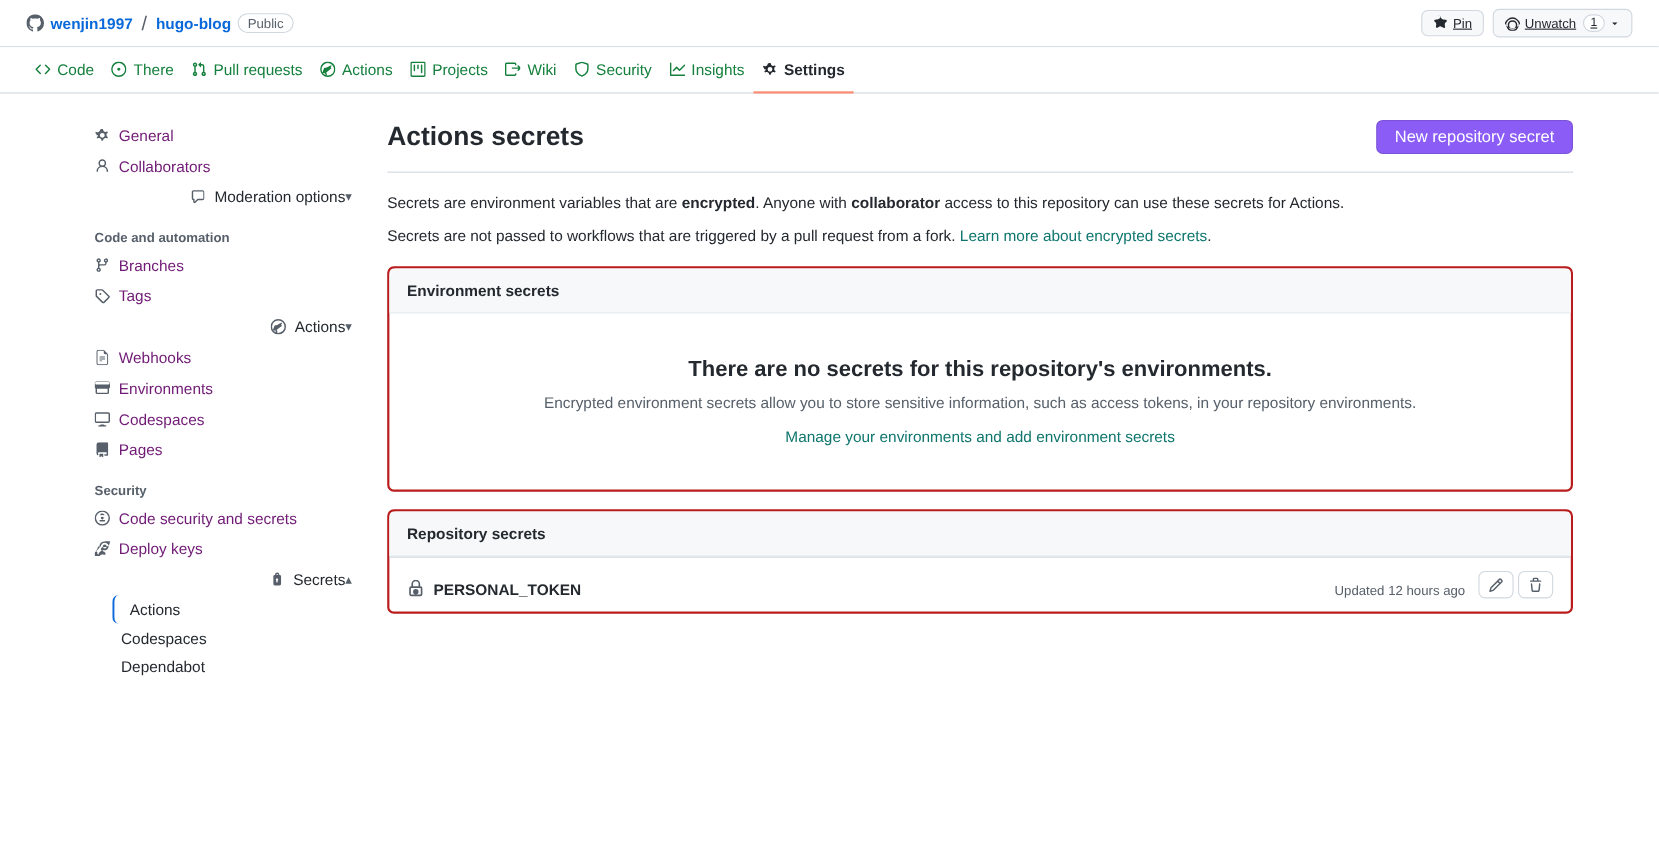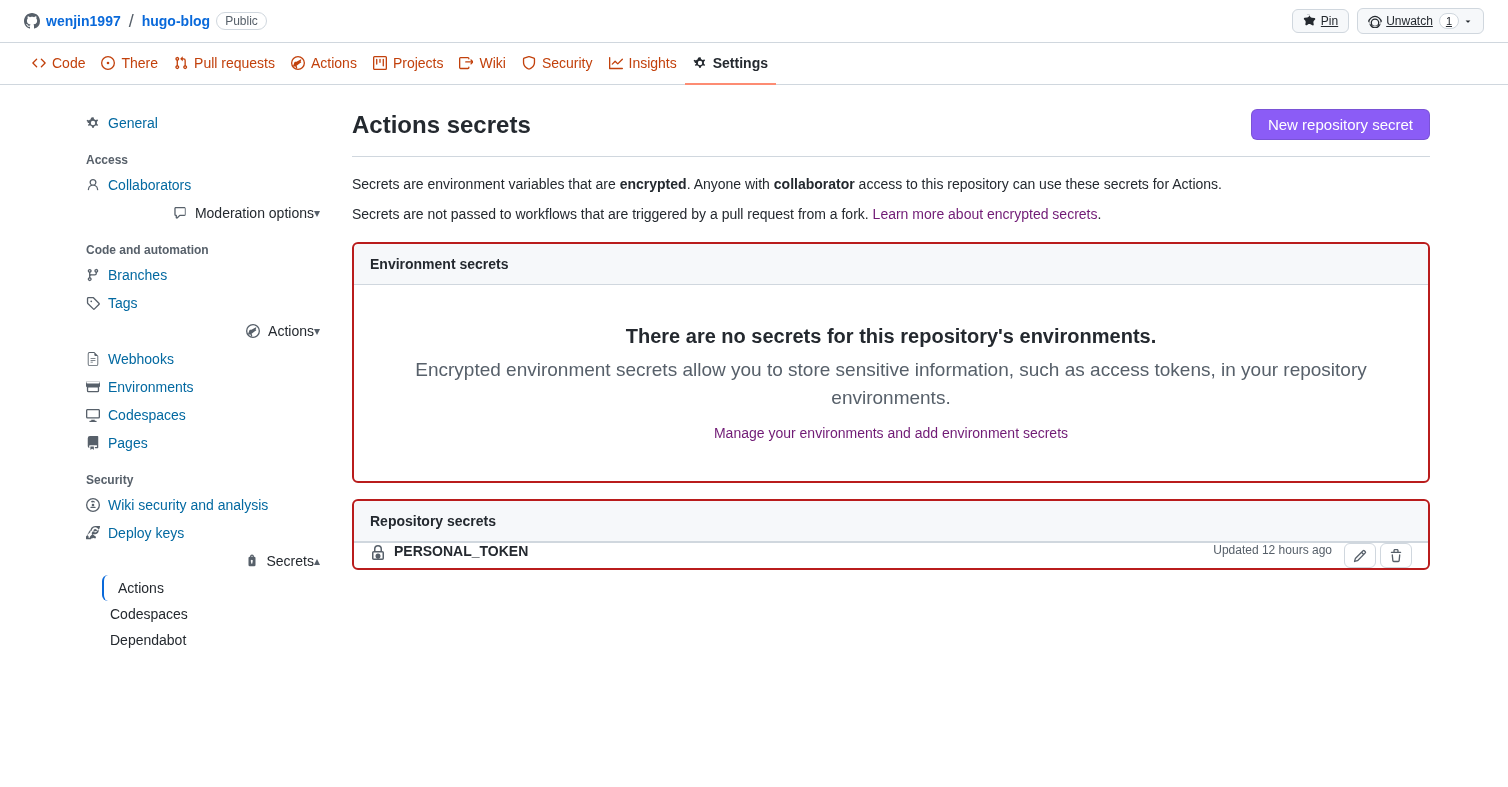--- a/index.html
+++ b/index.html
@@ -10,54 +10,54 @@
     .topbar-left { display: flex; align-items: center; gap: 6px; }
     .repo-link { color: #0969da; text-decoration: none; font-size: 14px; font-weight: 600; }
     .repo-separator { color: #57606a; font-weight: 300; font-size: 18px; margin: 0 2px; }
     .badge { border: 1px solid #d0d7de; border-radius: 20px; padding: 1px 8px; font-size: 12px; color: #57606a; }
     .topbar-right { display: flex; align-items: center; gap: 8px; text-decoration: underline; }
     .btn-sm { display: flex; align-items: center; gap: 4px; padding: 4px 10px; border: 1px solid #d0d7de; border-radius: 6px; background: #f6f8fa; font-size: 12px; cursor: pointer; color: #24292f; }
     .btn-count { background: #fff; border: 1px solid #d0d7de; border-radius: 20px; padding: 1px 6px; font-size: 11px; margin-left: 2px; }
 
     
     .nav-tabs { display: flex; align-items: center; padding: 0 24px; border-bottom: 1px solid #d0d7de; background: #fff; }
-    .nav-tab { display: flex; align-items: center; gap: 6px; padding: 12px 8px; font-size: 14px; color: #c2410c; text-decoration: none; border-bottom: 2px solid transparent; margin-bottom: -1px; white-space: nowrap; }
+    .nav-tab { display: flex; align-items: center; gap: 6px; padding: 12px 8px; font-size: 14px; color: #15803d; text-decoration: none; border-bottom: 2px solid transparent; margin-bottom: -1px; white-space: nowrap; }
     .nav-tab.active { font-weight: 600; border-bottom: 2px solid #fd8c73; color: #24292f; }
 
     
     .main-layout { display: flex; max-width: 1400px; margin: 0 auto; padding: 24px; gap: 0; }
 
     
     .sidebar { width: 250px; flex-shrink: 0; margin-right: 24px; }
-    .sidebar-item { display: flex; align-items: center; gap: 8px; padding: 6px 8px; border-radius: 6px; cursor: pointer; color: #0369a1; text-decoration: none; font-size: 14px; }
+    .sidebar-item { display: flex; align-items: center; gap: 8px; padding: 6px 8px; border-radius: 6px; cursor: pointer; color: #701a75; text-decoration: none; font-size: 14px; }
     .sidebar-section-label { font-size: 12px; font-weight: 600; color: #57606a; padding: 16px 8px 4px 8px; text-transform: none; }
     .sidebar-item-row { display: flex; align-items: center; justify-content: flex-end; padding: 6px 8px; border-radius: 6px; cursor: pointer; }
     .sidebar-item-row-left { display: flex; align-items: center; gap: 8px; }
     .chevron-icon { color: #57606a; font-size: 12px; }
     .sub-items { padding-left: 24px; }
     .sub-item { display: flex; align-items: center; padding: 5px 8px; border-radius: 6px; cursor: pointer; color: #24292f; font-size: 14px; text-decoration: none; }
     .sub-item-active-bar { display: flex; align-items: center; padding: 5px 8px; border-radius: 6px; cursor: pointer; color: #24292f; font-size: 14px; border-left: 2px solid #0969da; padding-left: 14px; background: transparent; }
 
     
     .content { flex: 1; min-width: 0; }
     .content-header { display: flex; align-items: center; justify-content: space-between; margin-bottom: 16px; padding-bottom: 16px; border-bottom: 1px solid #d0d7de; }
     .content-title { font-size: 24px; font-weight: 700; color: #24292f; }
     .btn-green { background: #8b5cf6; color: #fff; border: 1px solid rgba(27,31,36,0.15); border-radius: 6px; padding: 6px 16px; font-size: 15px; font-weight: 500; cursor: pointer; }
 
     .description-box { margin-bottom: 16px; line-height: 1.6; }
     .description-box p { margin-bottom: 8px; color: #24292f; }
-    .link-blue { color: #701a75; text-decoration: none; }
+    .link-blue { color: #0f766e; text-decoration: none; }
 
     
     .secrets-section { border: 2px solid #b91c1c; border-radius: 6px; margin-bottom: 16px; }
     .secrets-section-header { padding: 12px 16px; background: #f6f8fa; border-bottom: 1px solid #d0d7de; border-radius: 6px 6px 0 0; font-weight: 600; font-size: 14px; }
     .secrets-empty { text-align: center; padding: 40px 24px; }
     .secrets-empty-title { font-size: 20px; font-weight: 600; margin-bottom: 8px; }
-    .secrets-empty-desc { color: #57606a; margin-bottom: 12px; font-size: 19px; line-height: 1.5; }
-    .secrets-row { display: flex; align-items: flex-start; padding: 0 16px; border-top: 1px solid #d0d7de; }
+    .secrets-empty-desc { color: #57606a; margin-bottom: 12px; font-size: 14px; line-height: 1.5; }
+    .secrets-row { display: flex; align-items: flex-end; padding: 12px 16px; border-top: 1px solid #d0d7de; }
     .secret-icon { color: #57606a; margin-right: 8px; font-size: 16px; }
     .secret-name { font-weight: 600; flex: 1; font-size: 14px; }
     .secret-updated { color: #57606a; font-size: 12px; margin-right: 12px; }
     .secret-actions { display: flex; gap: 4px; }
     .icon-btn { border: 1px solid #d0d7de; border-radius: 6px; background: #fff; padding: 4px 8px; cursor: pointer; color: #57606a; }
 
     
     svg { vertical-align: middle; }
   </style>
 </head>
@@ -156,21 +156,20 @@
 <div class="main-layout">
 
   <aside class="sidebar">
     <a class="sidebar-item" href="#">
       <svg width="14" height="14" viewBox="0 0 16 16" fill="#57606a">
         <path fill-rule="evenodd" d="M7.429 1.525a6.593 6.593 0 011.142 0c.036.003.108.036.137.146l.289 1.105c.147.56.55.967.997 1.189.174.086.341.178.502.28.433.268.97.321 1.47.157l1.084-.348a.155.155 0 01.173.044 6.605 6.605 0 01.571.99.156.156 0 01-.036.17l-.803.701c-.4.35-.588.885-.508 1.397.014.094.022.19.022.287 0 .097-.008.193-.022.287-.08.512.108 1.048.508 1.397l.803.701a.155.155 0 01.036.17 6.605 6.605 0 01-.571.99.155.155 0 01-.173.044l-1.083-.348c-.5-.164-1.038-.11-1.471.157a4.43 4.43 0 01-.502.28c-.447.222-.85.628-.997 1.189l-.289 1.105c-.029.11-.1.143-.137.146a6.597 6.597 0 01-1.142 0c-.036-.003-.108-.036-.137-.146l-.289-1.105c-.147-.56-.55-.967-.997-1.189a4.43 4.43 0 01-.502-.28c-.433-.268-.97-.321-1.47-.157l-1.084.348a.155.155 0 01-.173-.044 6.605 6.605 0 01-.571-.99.156.156 0 01.036-.17l.803-.701c.4-.35.588-.885.508-1.397A3.023 3.023 0 012 8c0-.097.008-.193.022-.287.08-.512-.108-1.048-.508-1.397l-.803-.701a.155.155 0 01-.036-.17 6.604 6.604 0 01.571-.99.155.155 0 01.173-.044l1.083.348c.5.164 1.038.11 1.471-.157.161-.102.328-.194.502-.28.447-.222.85-.628.997-1.189l.289-1.105c.029-.11.1-.143.137-.146zM8 5.5a2.5 2.5 0 100 5 2.5 2.5 0 000-5z"></path>
       </svg>
       <span>General</span>
     </a>
 
-    <div class="sidebar-section-label">Access</div>
 
     <a class="sidebar-item" href="#">
       <svg width="14" height="14" viewBox="0 0 16 16" fill="#57606a">
         <path fill-rule="evenodd" d="M10.5 5a2.5 2.5 0 11-5 0 2.5 2.5 0 015 0zm.061 3.073a4 4 0 10-5.123 0 6.004 6.004 0 00-3.431 5.142.75.75 0 001.498.07 4.5 4.5 0 018.99 0 .75.75 0 101.498-.07 6.005 6.005 0 00-3.432-5.142z"></path>
       </svg>
       <span>Collaborators</span>
     </a>
 
     <div class="sidebar-item-row">
       <div class="sidebar-item-row-left">
@@ -236,21 +235,21 @@
       </svg>
       <span>Pages</span>
     </a>
 
     <div class="sidebar-section-label">Security</div>
 
     <a class="sidebar-item" href="#">
       <svg width="14" height="14" viewBox="0 0 16 16" fill="#57606a">
         <path fill-rule="evenodd" d="M1.5 8a6.5 6.5 0 1113 0A6.5 6.5 0 011.5 8zM8 0a8 8 0 100 16A8 8 0 008 0zM6.379 5.227A4.033 4.033 0 018 4.75c.54 0 1.064.097 1.542.274.24.09.51-.027.594-.266l.036-.106c.083-.24-.028-.51-.267-.594A5.533 5.533 0 008 3.25c-.64 0-1.256.103-1.83.293-.24.083-.367.346-.283.587l.035.105c.083.24.347.368.587.284l-.13.008zM5.75 10a.75.75 0 000 1.5h4.5a.75.75 0 000-1.5h-4.5zM8 6.5A1.5 1.5 0 108 9.5 1.5 1.5 0 008 6.5z"></path>
       </svg>
-      <span>Wiki security and analysis</span>
+      <span>Code security and secrets</span>
     </a>
 
     <a class="sidebar-item" href="#">
       <svg width="14" height="14" viewBox="0 0 16 16" fill="#57606a">
         <path fill-rule="evenodd" d="M6.5 5.5a4 4 0 112.731 3.795.75.75 0 00-.768.18l-.652.652H6.829a.75.75 0 00-.53.22L5.44 11.105l-.787.784a.75.75 0 00-.22.53V13.5h-1.5V12a.75.75 0 00-.22-.53L1.75 10.52V9.31a.75.75 0 00.22-.53L2.5 8.5l.22-.22a.75.75 0 00.22-.53V6.829l.652-.652a.75.75 0 00.18-.768A3.963 3.963 0 016.5 5.5zm4-5.5a5.5 5.5 0 00-5.348 6.779L.22 11.72a.75.75 0 00-.22.53V14.5c0 .414.336.75.75.75H5a.75.75 0 00.53-.22l.932-.932h1.038a.75.75 0 00.53-.22l.547-.547.652.652A.75.75 0 009.5 14h1.75V12.25A.75.75 0 0011 12l-.652-.652A.75.75 0 0010.17 11h-.67l-.652-.652A.75.75 0 008.67 10H7.44L6.5 9.06V8.83a.75.75 0 00.22-.53V7.44l.652-.652a.75.75 0 00.18-.768A3.963 3.963 0 0010.5 6a5.5 5.5 0 000-11zm0 3.5a2 2 0 110 4 2 2 0 010-4z"></path>
       </svg>
       <span>Deploy keys</span>
     </a>
 
     <div class="sidebar-item-row">

